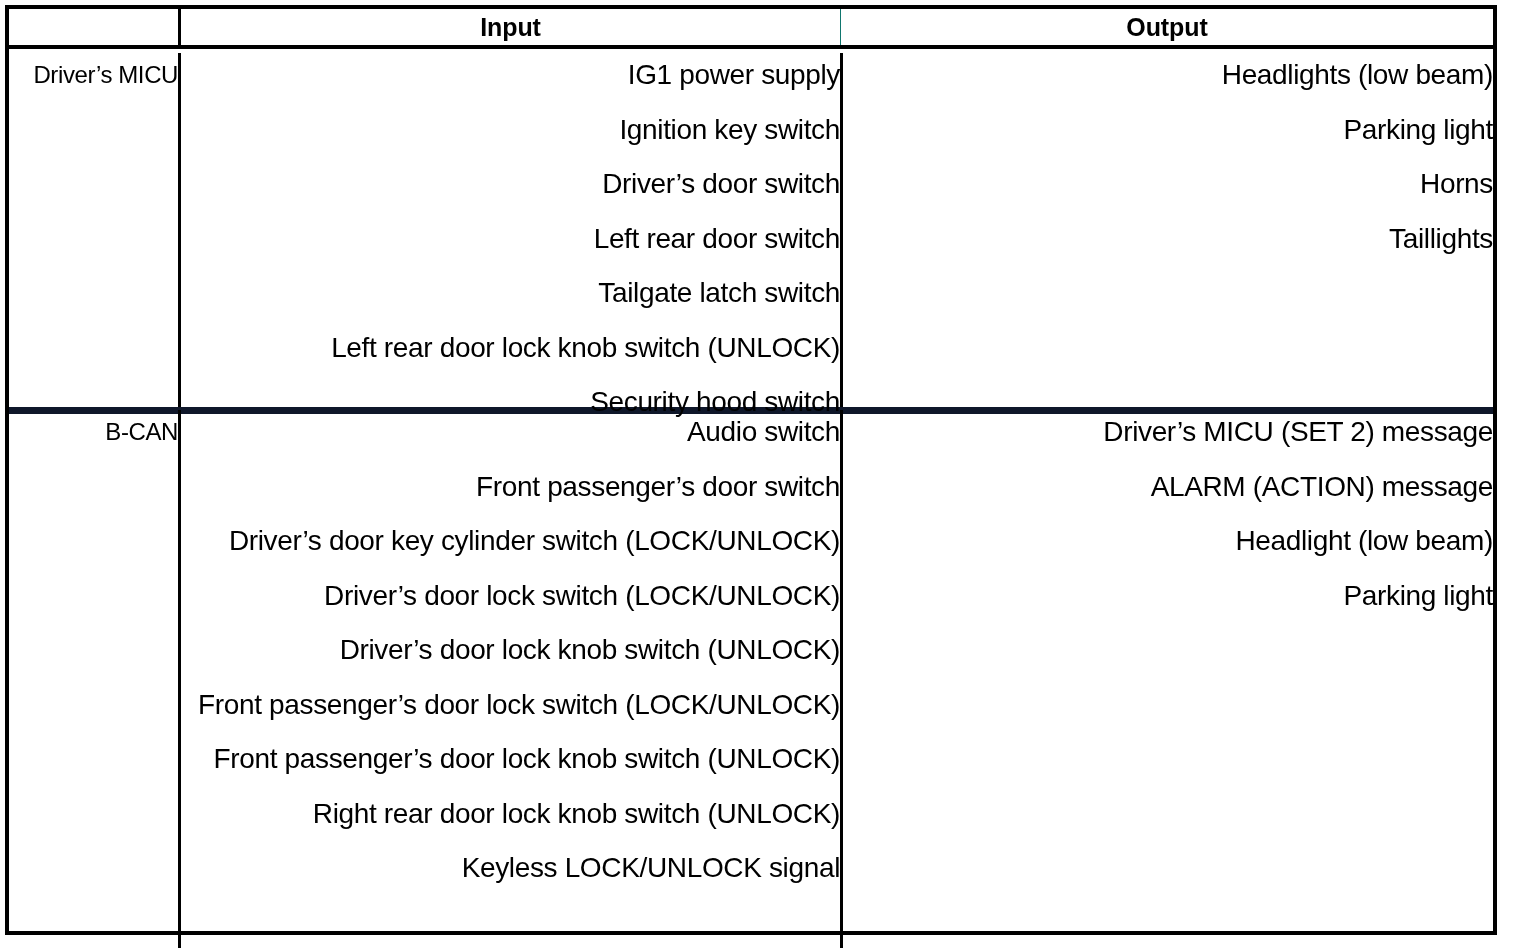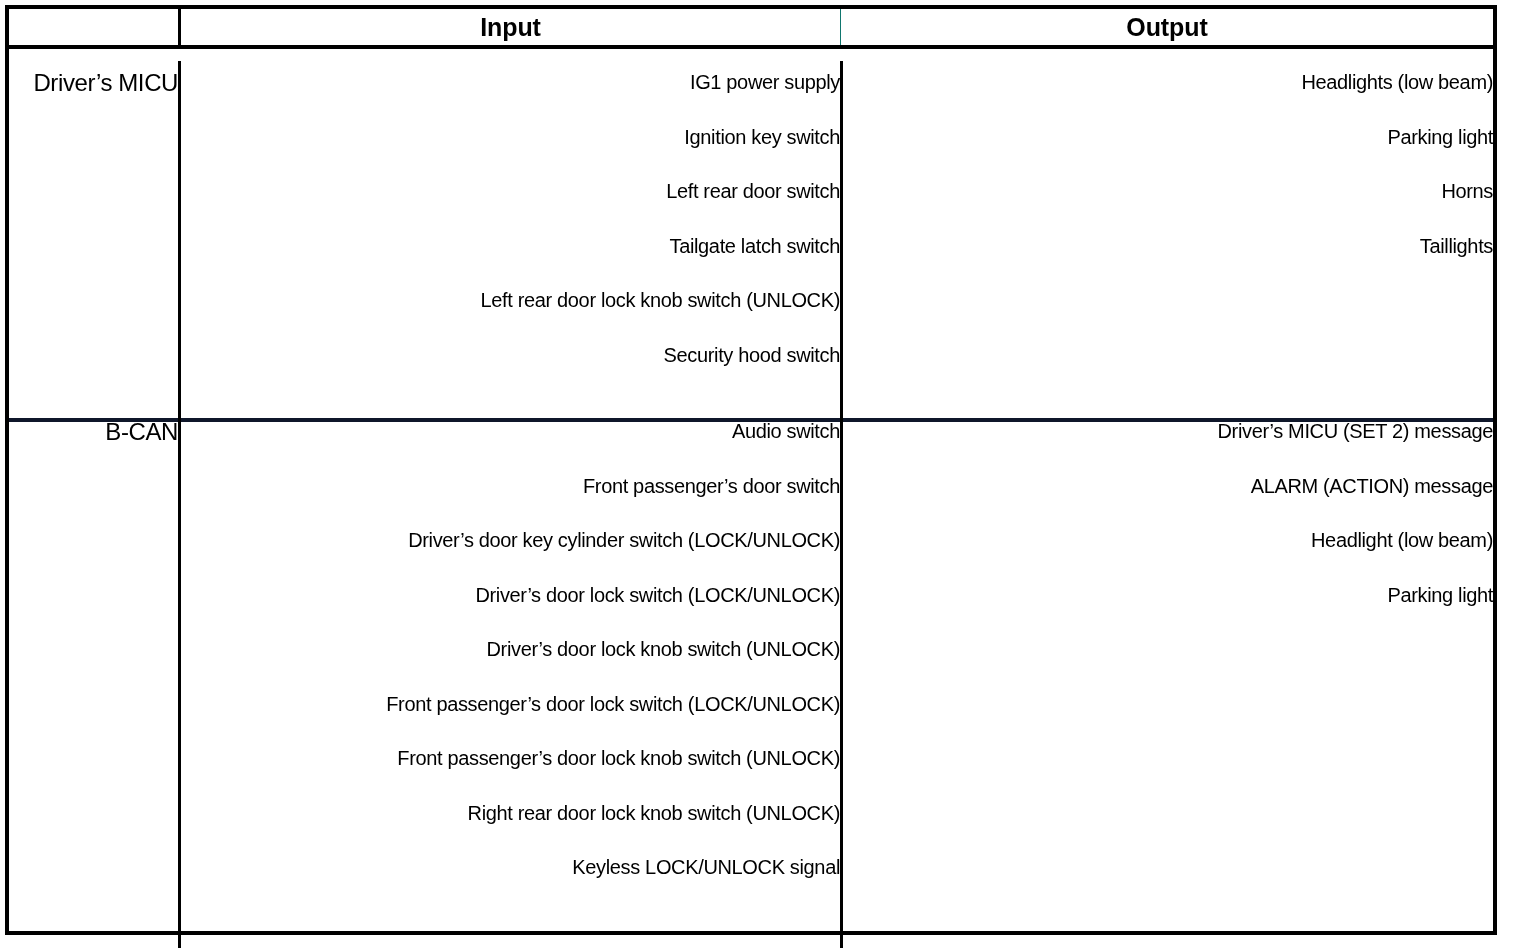--- a/index.html
+++ b/index.html
@@ -62,21 +62,21 @@
   .header-input   { left: 169px;  width: 662px; border-left: 3px solid #000000; }
   .header-output  { left: 831px;  width: 653px; border-left: 1px solid #0f766e; }
 
   
   .section {
     position: absolute;
     left: 0;
     right: 0;
     box-sizing: border-box;
   }
-  .section-1 { top: 52px;  height: 361px; border-bottom: 4px solid #0f172a; }
+  .section-1 { top: 44px;  height: 361px; border-bottom: 7px solid #0f172a; }
   .section-2 { top: 401px; height: 592px; }
 
   .cell {
     position: absolute;
     top: 0;
     bottom: 0;
     box-sizing: border-box;
     padding-top: 6px;
   }
   .cell-cat    { left: 0px;   width: 169px; padding-left: 5px; }
@@ -89,21 +89,21 @@
     white-space: nowrap;
     letter-spacing: -0.4px;
   }
 
   .entry-list {
     list-style: none;
     margin: 0;
     padding: 0;
   }
   .entry {
-    font-size: 20px;
+    font-size: 28px;
     line-height: 31px;
     height: 54.5px;
     white-space: nowrap;
     letter-spacing: -0.35px;
   }
 </style>
 </head>
 <body>
 
 <div id="page">
@@ -117,20 +117,21 @@
     </div>
 
     <div class="section section-1">
       <div class="cell cell-cat">
         <div class="cat-label">Driver’s MICU</div>
       </div>
       <div class="cell cell-input">
         <ul class="entry-list">
           <li class="entry">IG1 power supply</li>
           <li class="entry">Ignition key switch</li>
+          <li class="entry">Driver’s door switch</li>
           <li class="entry">Left rear door switch</li>
           <li class="entry">Tailgate latch switch</li>
           <li class="entry">Left rear door lock knob switch (UNLOCK)</li>
           <li class="entry">Security hood switch</li>
         </ul>
       </div>
       <div class="cell cell-output">
         <ul class="entry-list">
           <li class="entry">Headlights (low beam)</li>
           <li class="entry">Parking light</li>

